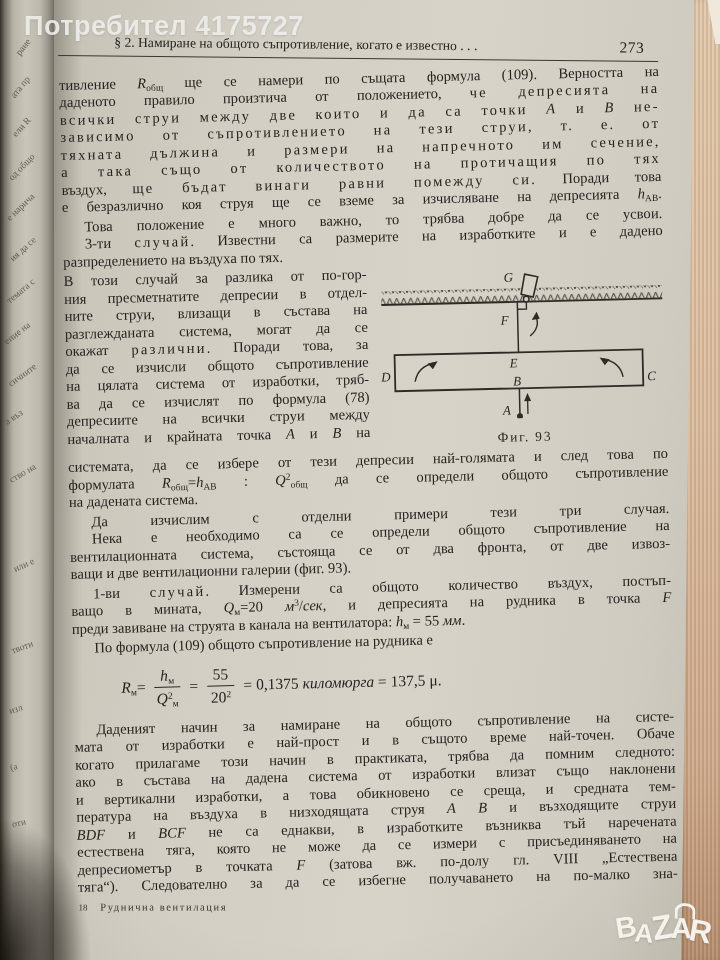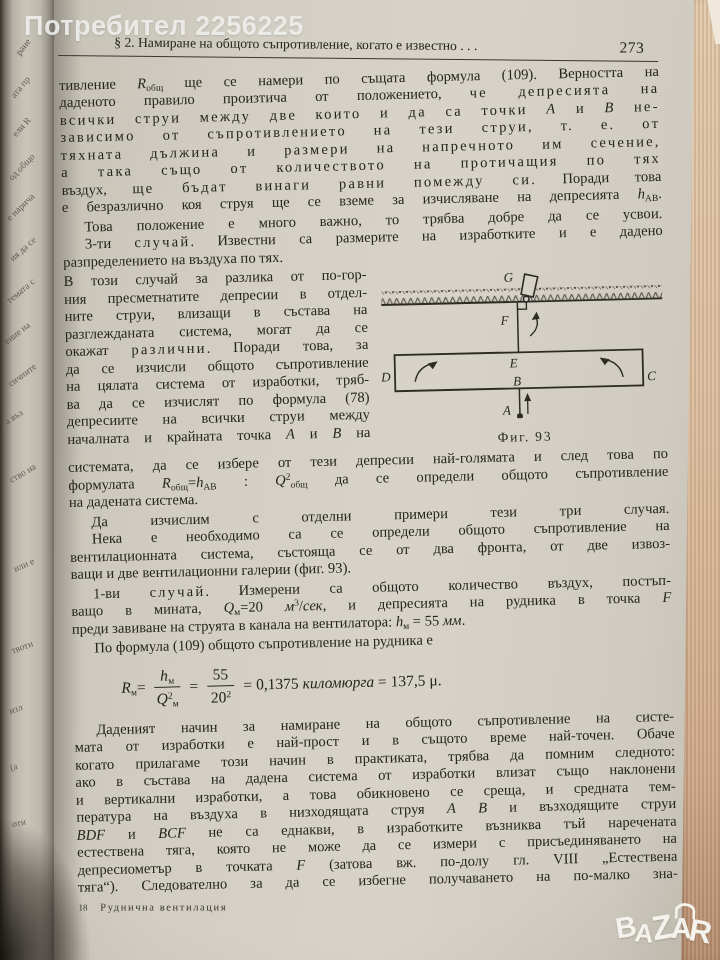--- a/index.html
+++ b/index.html
@@ -224,21 +224,21 @@
       <span class="fnum">18</span>
       <span class="ftxt">Руднична вентилация</span>
     </div>
 
   </div>
 
   <div class="corner-bl"></div>
   <div class="fore-edge"></div>
   <div class="sliver"></div>
 
-  <div class="watermark">Потребител 2256225</div>
+  <div class="watermark">Потребител 4175727</div>
 
   <div class="bazar">
     <span class="l0">B</span>
     <span class="l1">A</span>
     <span class="l2">Z</span>
     <span class="l3">A</span>
     <span class="l4">R</span>
   </div>
 
   <div class="vignette"></div>

